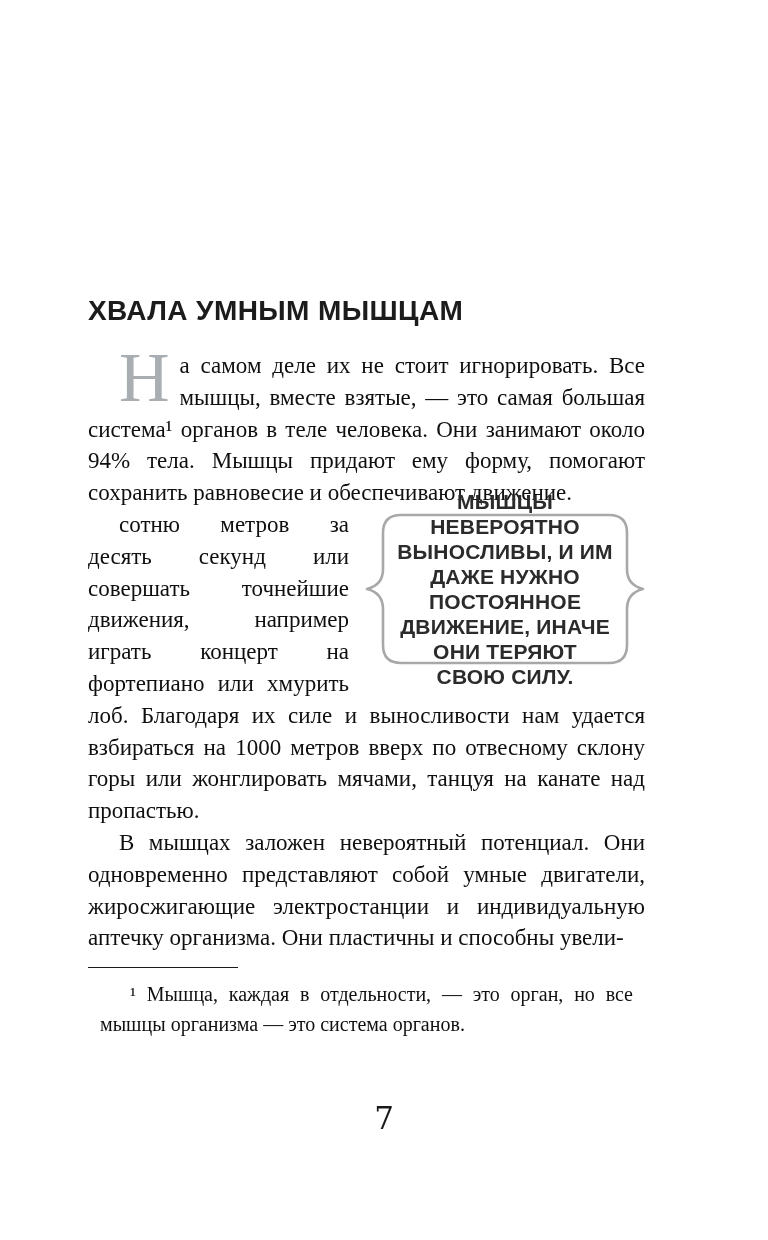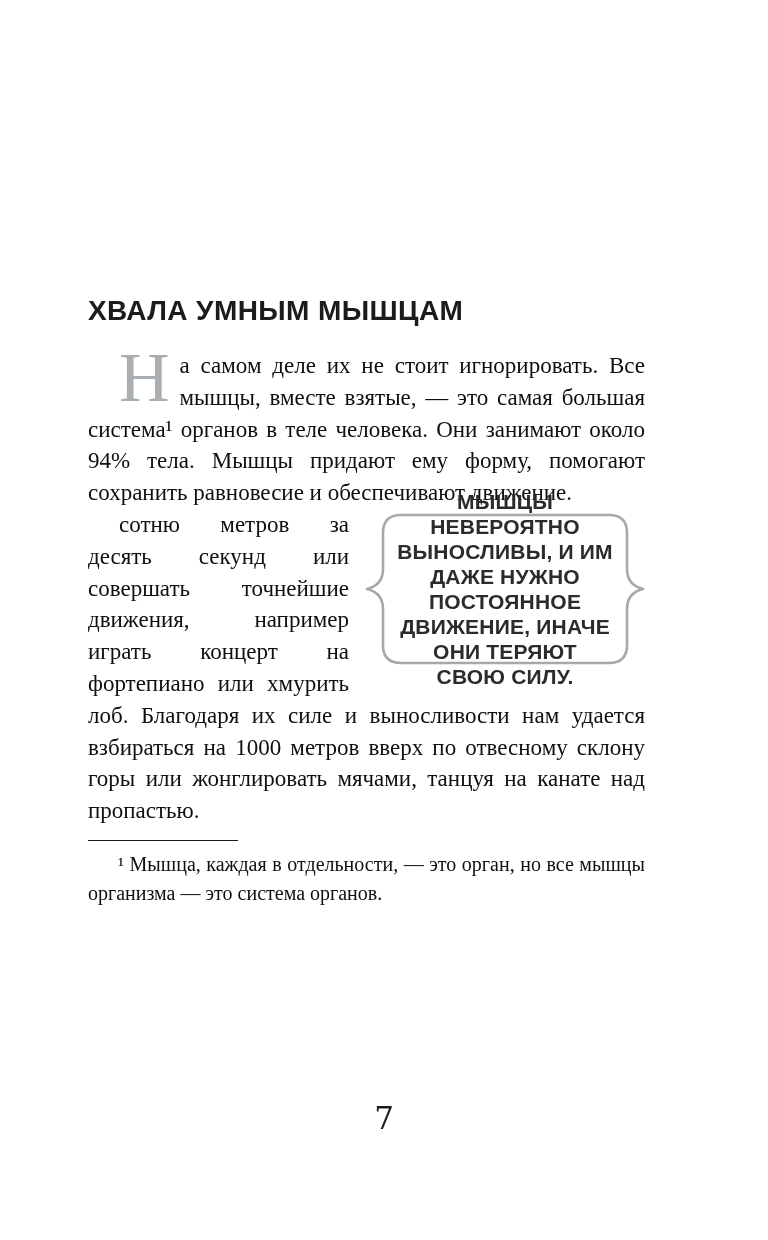--- a/index.html
+++ b/index.html
@@ -82,21 +82,21 @@
     text-indent: 0;
   }
   .footnote-rule {
     width: 150px;
     height: 0;
     border: 0;
     border-top: 1.6px solid #1a1a1a;
     margin: 13px 0 9px 0;
   }
   .footnote {
-    margin: 0;
+    margin: 12px;
     font-family: "Liberation Serif", "DejaVu Serif", serif;
     font-size: 20px;
     line-height: 29.5px;
     color: #101010;
     text-align: justify;
     text-indent: 30px;
   }
   .page-number {
     position: absolute;
     left: 0;
@@ -125,20 +125,23 @@
 
       <p class="para indent">
         <span class="callout">
             <svg viewBox="0 0 280 152" aria-hidden="true">
               <path d="M 36,2 H 244 Q 262,2 262,20 V 56 Q 262,72 278,76 Q 262,80 262,96 V 132 Q 262,150 244,150 H 36 Q 18,150 18,132 V 96 Q 18,80 2,76 Q 18,72 18,56 V 20 Q 18,2 36,2 Z" fill="#ffffff" stroke="#a8a8a8" stroke-width="2.6" stroke-linejoin="round"></path>
             </svg>
             <span class="callout-text">МЫШЦЫ НЕВЕРОЯТНО ВЫНОСЛИВЫ, И ИМ ДАЖЕ НУЖНО ПОСТОЯННОЕ ДВИЖЕНИЕ, ИНАЧЕ ОНИ ТЕРЯЮТ СВОЮ СИЛУ.</span>
           </span><span>сотню метров за десять секунд или совершать точнейшие движения, например играть концерт на фортепиано или хмурить лоб. Благодаря их силе и выносливости нам удается взбираться на 1000 метров вверх по отвесному склону горы или жонглировать мячами, танцуя на канате над пропастью.</span>
       </p>
 
+      <p class="para indent">
+        <span>В мышцах заложен невероятный потенциал. Они одновременно представляют собой умные двигатели, жиросжигающие электростанции и индивидуальную аптечку организма. Они пластичны и способны увели-</span>
+      </p>
 
       <hr class="footnote-rule">
 
       <p class="footnote">¹ Мышца, каждая в отдельности, — это орган, но все мышцы организма — это система органов.</p>
     </div>
   </div>
 
   <div class="page-number">7</div>
 </div>
 

